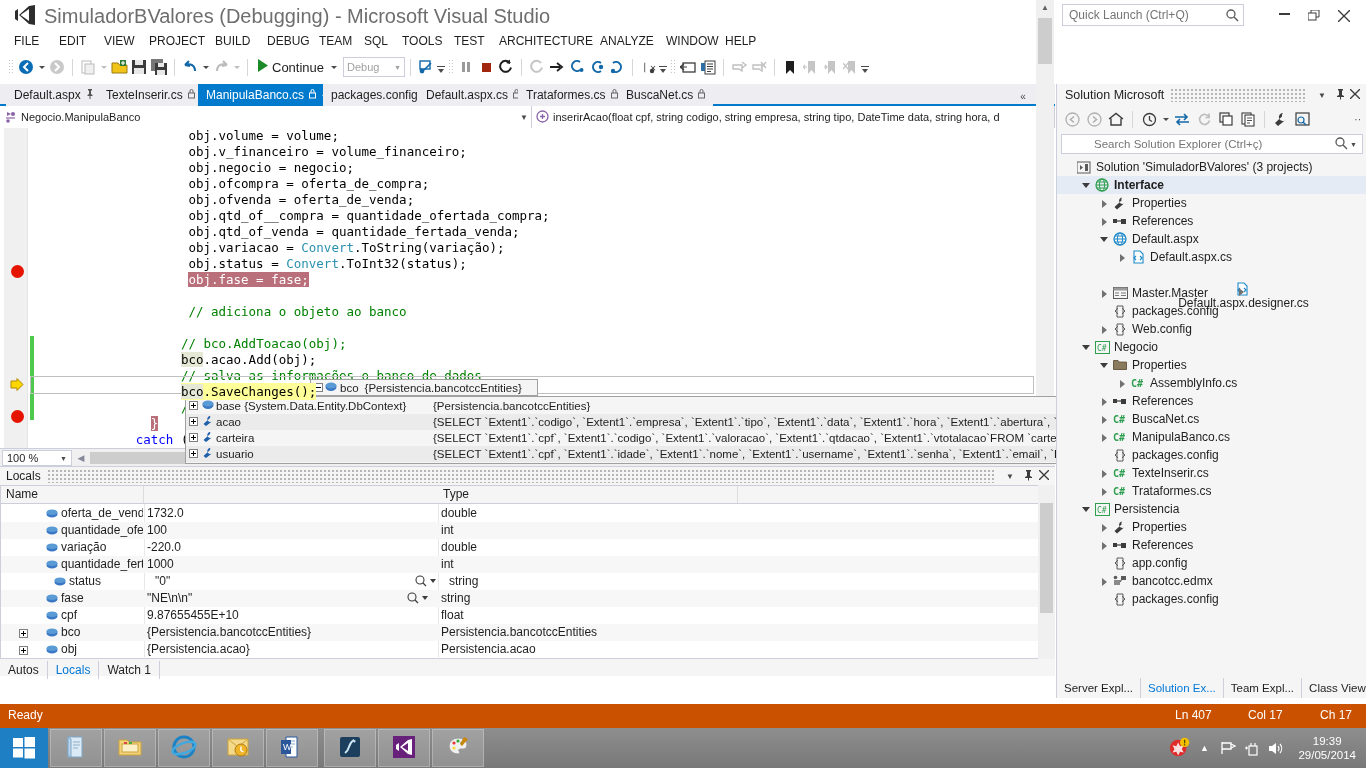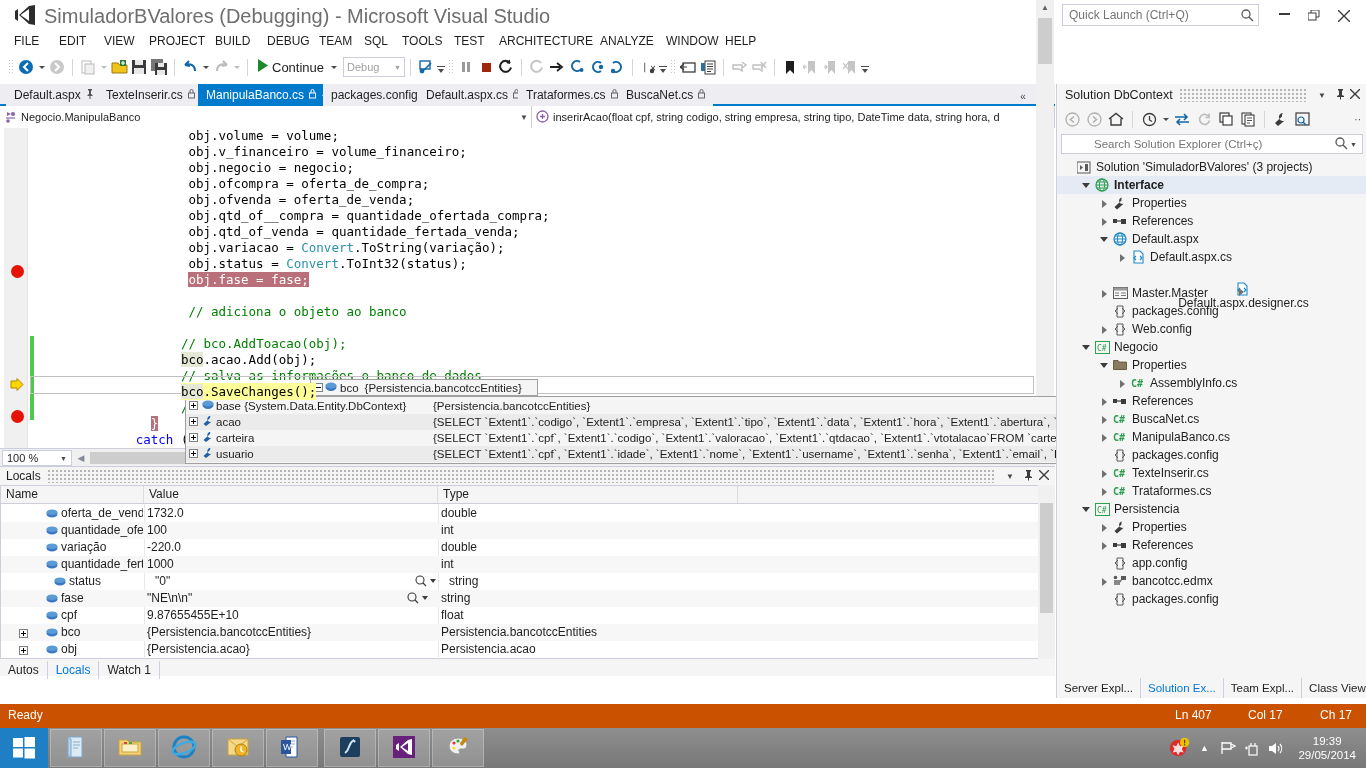--- a/index.html
+++ b/index.html
@@ -8,21 +8,21 @@
     font-family:"Liberation Sans", sans-serif;
     font-size:12px;
     color:#1e1e1e;
     background:#ffffff;
   }
 
   
   #titlebar { position:absolute; left:0; top:0; width:1366px; height:30px; background:#ffffff; }
   #vs-logo { position:absolute; left:14px; top:5px; width:22px; height:20px; }
   #app-title { position:absolute; left:44px; top:5px; font-size:20px; color:#6e6e6e; white-space:nowrap; }
-  #quick-launch { position:absolute; left:1062px; top:4px; width:197px; height:22px;
+  #quick-launch { position:absolute; left:1062px; top:4px; width:182px; height:22px;
      border:1px solid #cccedb; background:#ffffff; }
   #quick-launch input { border:0; outline:0; width:168px; height:20px; padding-left:6px;
      font-family:"Liberation Sans", sans-serif; font-size:12px; color:#717171; background:transparent; }
   #ql-icon { position:absolute; right:4px; top:3px; width:14px; height:14px; }
   .wbtn { position:absolute; top:4px; width:28px; height:22px; text-align:center; color:#4a4a4a; }
   .wbtn svg { margin-top:6px; }
   #btn-min { left:1270px; } #btn-max { left:1300px; } #btn-close { left:1330px; }
 
   
   #menubar { position:absolute; left:0; top:30px; width:1366px; height:22px; background:#ffffff; }
@@ -641,21 +641,20 @@
     <span class="lhbtn" style="padding-right:4px;">
       <svg width="10" height="10" viewBox="0 0 10 10">
           <line x1="0" y1="0" x2="10" y2="10" stroke="#3c3c3c" stroke-width="1.3"></line>
           <line x1="10" y1="0" x2="0" y2="10" stroke="#3c3c3c" stroke-width="1.3"></line>
         </svg></span>
   </div>
 
   <div id="locals-grid">
     <div id="colhdr">
         <div class="colh" style="left: 0px; width: 143px;">Name</div>
-        <div class="colh" style="left: 143px; width: 294px;">Value</div>
         <div class="colh" style="left: 437px; width: 300px;">Type</div>
       </div>
     <div class="vcolsep" style="left:143px;"></div>
     <div class="vcolsep" style="left:437px;"></div>
   <div class="lrow" style="top: 19px;">
         <span class="cell-ic"><svg width="12" height="11" viewBox="0 0 12 11">
             <ellipse cx="6" cy="6" rx="5.5" ry="3.6" fill="#3a77c4"></ellipse>
             <ellipse cx="6" cy="4.3" rx="5.5" ry="2.8" fill="#5b9bd5"></ellipse>
           </svg></span>
         <span class="cell-name">oferta_de_venda</span>
@@ -754,21 +753,21 @@
 
   <div id="locals-tabs">
       <div class="ltab">Autos</div>
       <div class="ltab active">Locals</div>
       <div class="ltab">Watch 1</div>
     </div>
 </div>
 
 <div id="solexp">
   <div id="se-hdr">
-    <span id="se-title">Solution DbContext</span>
+    <span id="se-title">Solution Microsoft</span>
     <span id="se-dots"></span>
     <span class="sehbtn" style="font-size:8px;">▼</span>
     <span class="sehbtn">
       <svg width="11" height="12" viewBox="0 0 11 12">
           <path d="M3,1 h5 v1 l-1,1 v4 l2,1 v1 H2 v-1 l2,-1 V3 L3,2 Z" fill="#3c3c3c"></path>
           <path d="M5.5,8 v3.5" stroke="#3c3c3c"></path>
         </svg></span>
     <span class="sehbtn" style="padding-right:6px;">
       <svg width="10" height="10" viewBox="0 0 10 10">
           <line x1="0" y1="0" x2="10" y2="10" stroke="#3c3c3c" stroke-width="1.3"></line>

